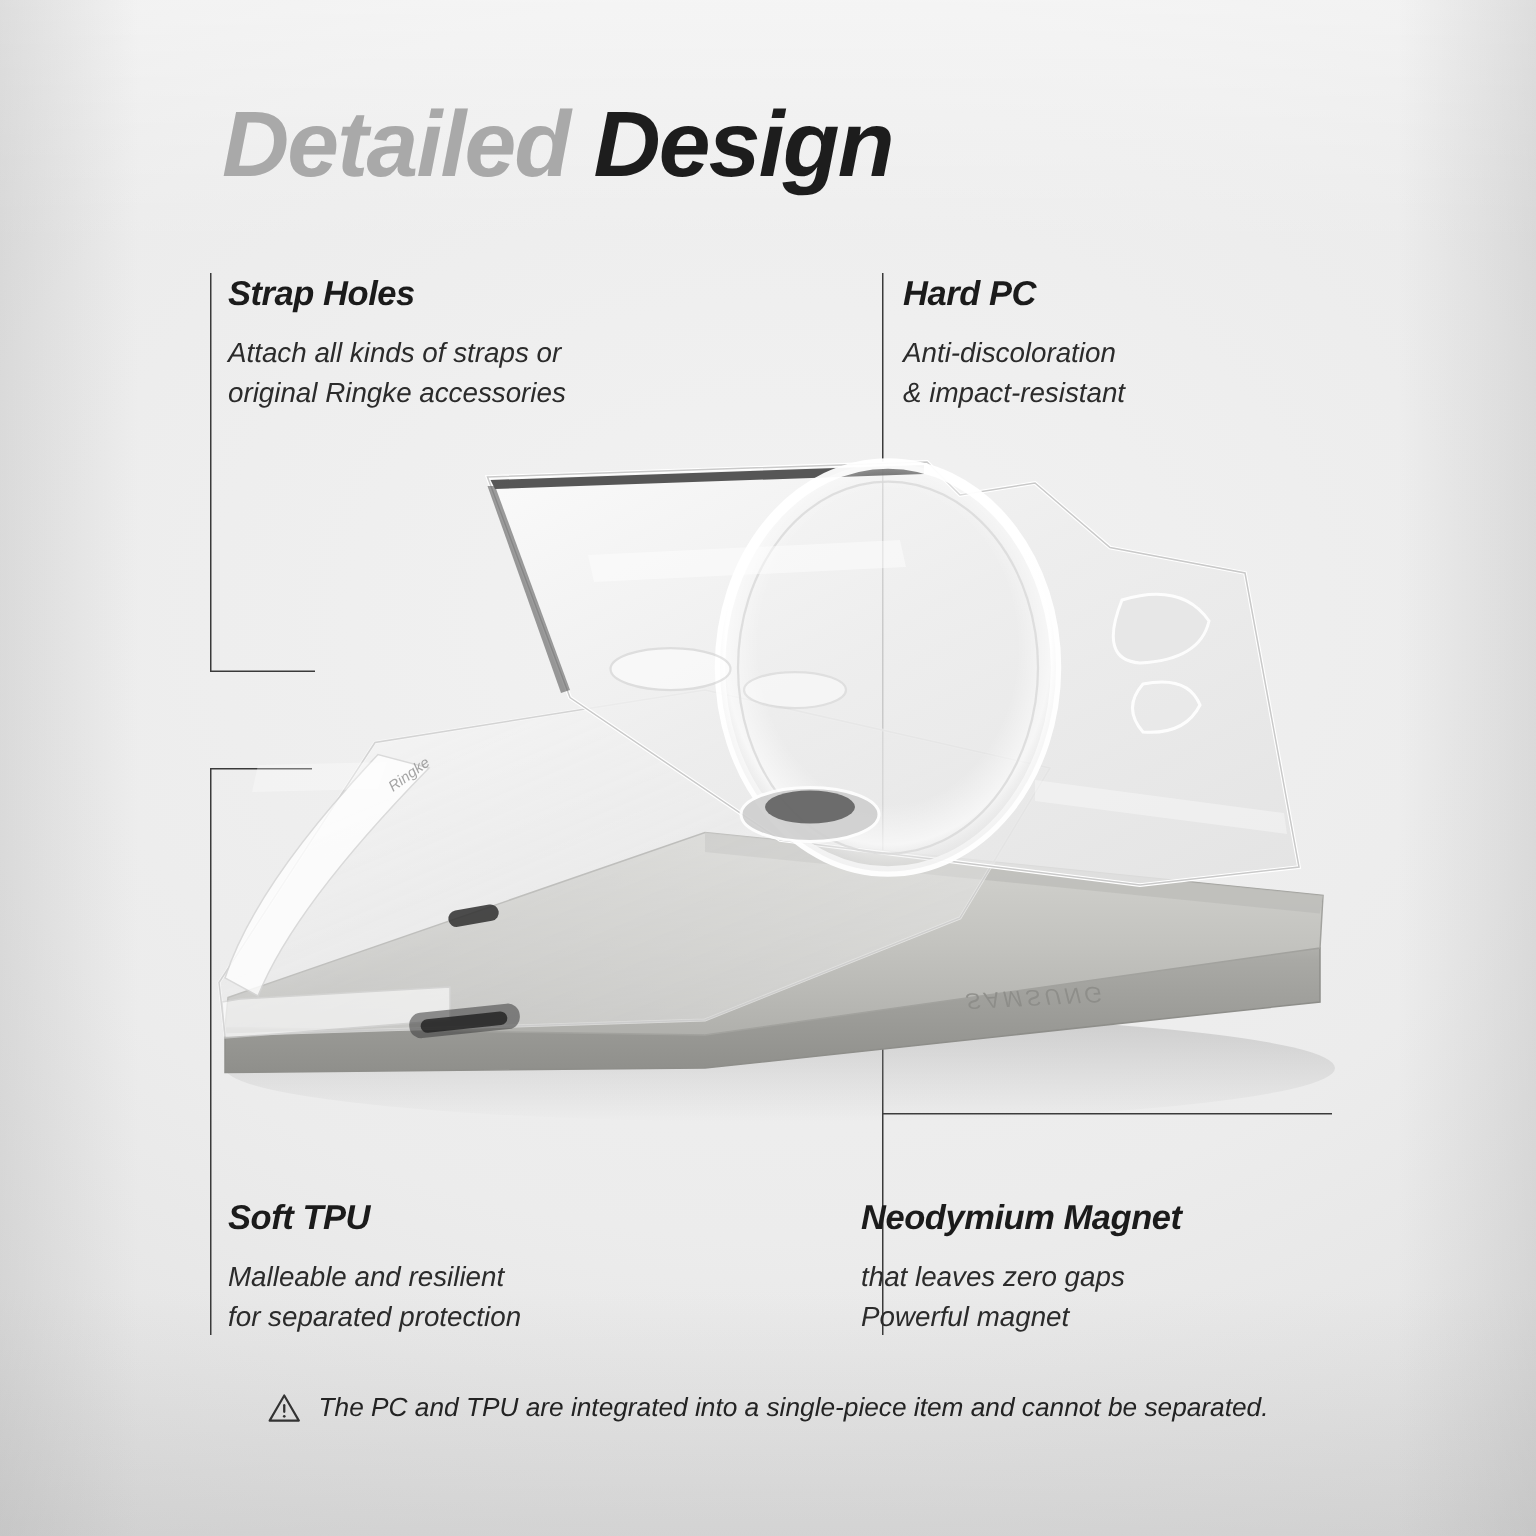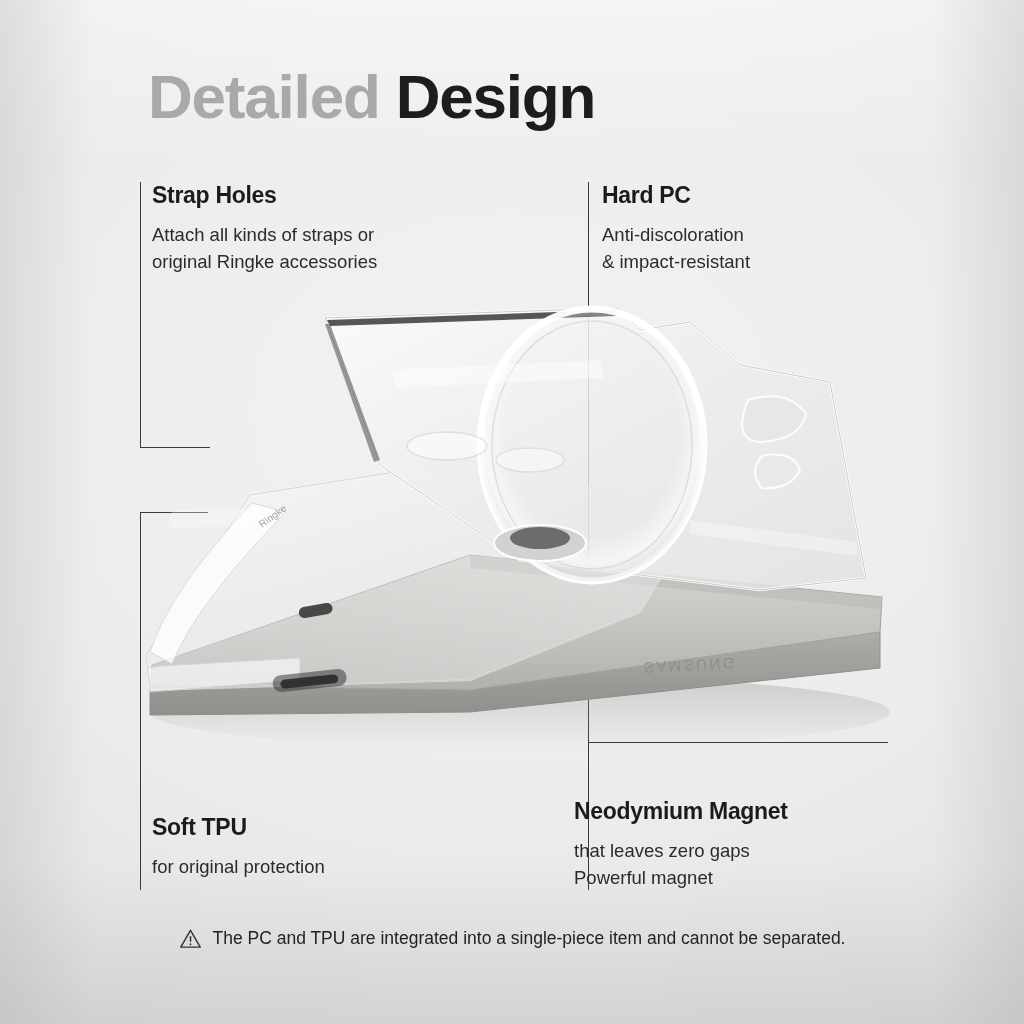--- a/index.html
+++ b/index.html
@@ -13,20 +13,21 @@
     background: #ffffff;
     overflow: hidden;
   }
   .page {
     position: relative;
     width: 1024px;
     height: 1024px;
     background:
       radial-gradient(ellipse 120% 90% at 50% 40%, #f2f2f2 0%, #ececec 45%, #e2e2e2 75%, #dcdcdc 100%);
     overflow: hidden;
+    font-style: italic;
   }
   
   .page::before {
     content: "";
     position: absolute;
     inset: 0;
     background:
       linear-gradient(to right, rgba(175,175,175,0.30) 0%, rgba(200,200,200,0.0) 9%, rgba(200,200,200,0.0) 91%, rgba(175,175,175,0.30) 100%),
       linear-gradient(to bottom, rgba(255,255,255,0.45) 0%, rgba(255,255,255,0.0) 16%, rgba(255,255,255,0.0) 84%, rgba(170,170,170,0.30) 100%);
     pointer-events: none;
@@ -58,21 +59,21 @@
   }
   .callout .c-line {
     font-size: 18.5px;
     color: #2b2b2b;
     line-height: 1.48;
     white-space: nowrap;
   }
 
   .callout-strap { left: 152px; top: 182px; }
   .callout-pc    { left: 602px; top: 182px; }
-  .callout-tpu   { left: 152px; top: 798px; margin-top: 16px; }
+  .callout-tpu   { left: 152px; top: 798px; }
   .callout-mag   { left: 574px; top: 798px; }
 
   
   .rule { position: absolute; background: #3a3a3a; }
   .v-left-top      { left: 140px; top: 182px;  width: 1.4px; height: 266px; }
   .h-left-top      { left: 140px; top: 447px;  width: 70px;  height: 1.4px; }
   .v-left-bottom   { left: 140px; top: 512px;  width: 1.4px; height: 378px; }
   .h-left-bottom   { left: 140px; top: 512px;  width: 68px;  height: 1.4px; }
 
   .v-right-top     { left: 588px; top: 182px;  width: 1.4px; height: 560px; }
@@ -227,21 +228,22 @@
   </div>
 
   <div class="callout callout-strap">
     <div class="c-head">Strap Holes</div>
     <div class="c-line">Attach all kinds of straps or</div>
     <div class="c-line">original Ringke accessories</div>
   </div>
 
   <div class="callout callout-tpu">
     <div class="c-head">Soft TPU</div>
-    <div class="c-line">for original protection</div>
+    <div class="c-line">Malleable and resilient</div>
+    <div class="c-line">for separated protection</div>
   </div>
 
   <div class="callout callout-mag">
     <div class="c-head">Neodymium Magnet</div>
     <div class="c-line">that leaves zero gaps</div>
     <div class="c-line">Powerful magnet</div>
   </div>
 
   <div class="footer">
     <svg class="warn-icon" viewBox="0 0 24 22">

